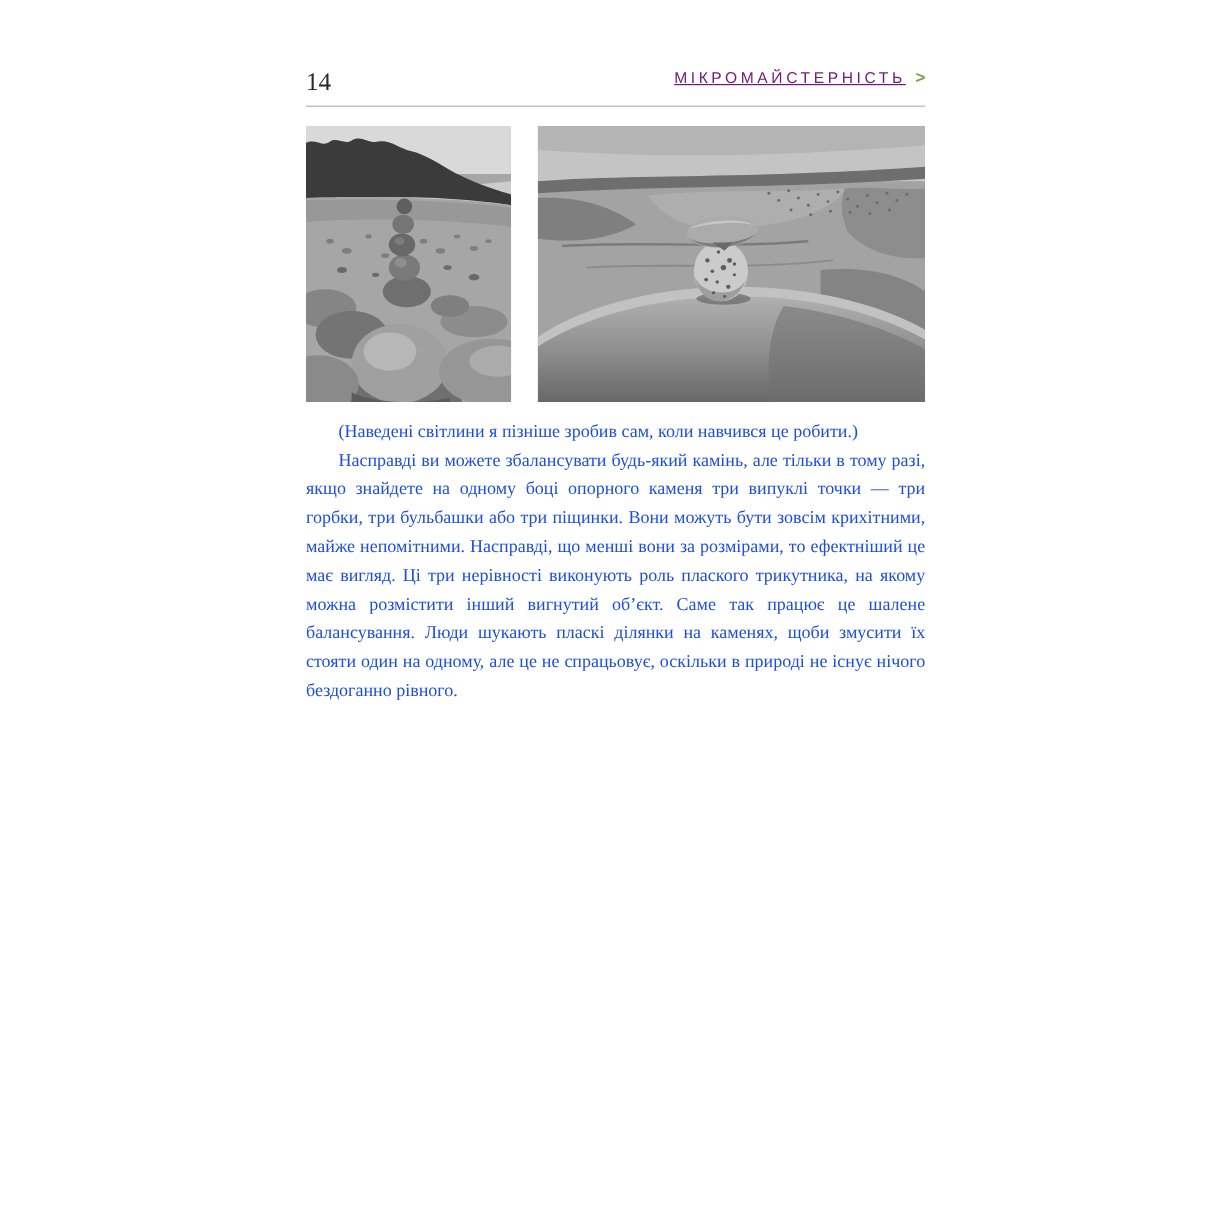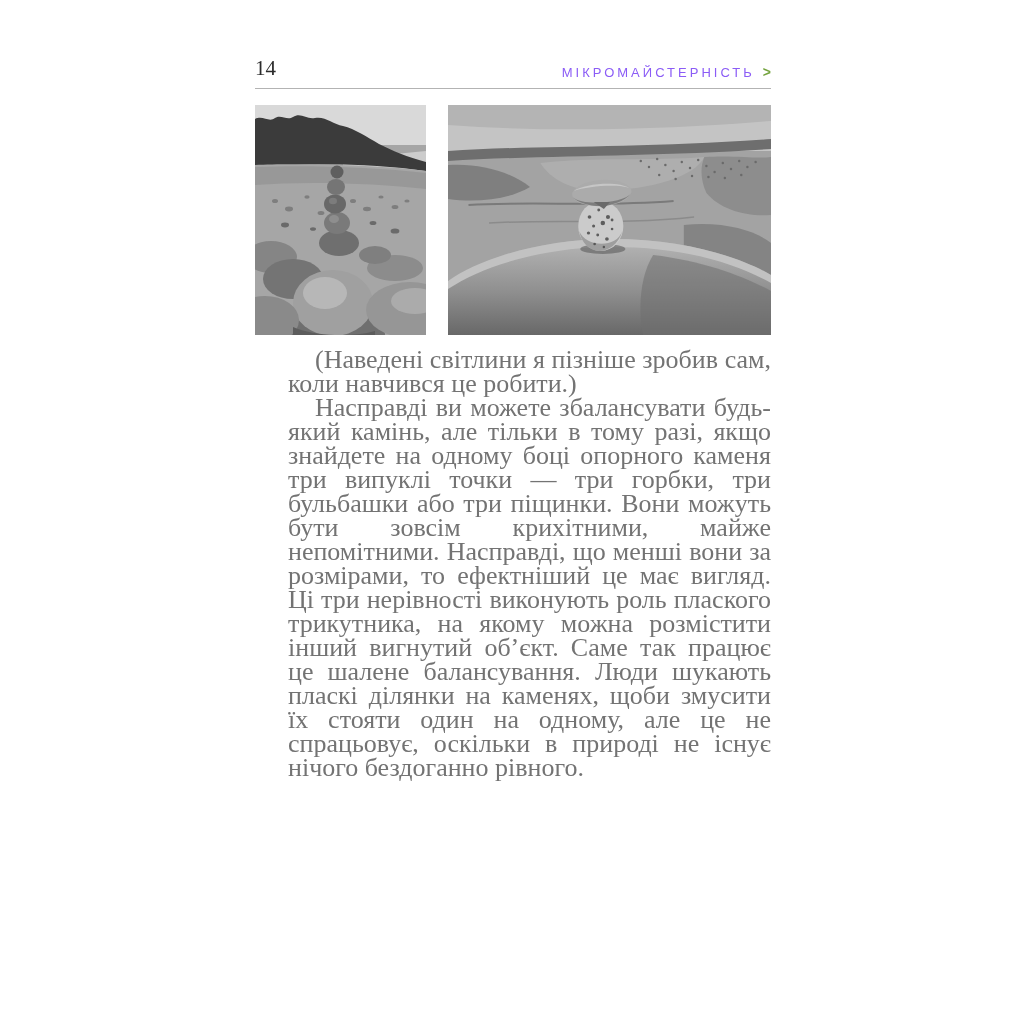--- a/index.html
+++ b/index.html
@@ -11,21 +11,21 @@
     overflow:hidden;
   }
   .content{
     position:absolute;
     left:255px;top:56px;
     width:516px;
   }
   .page-header{
     display:flex;
     justify-content:space-between;
-    align-items:flex-end;
+    align-items:flex-start;
   }
   .page-number{
     font-size:21px;
     color:#2b2b2b;
   }
   .running-head{
     font-family:"Liberation Sans", sans-serif;
     font-size:13px;
     letter-spacing:3px;
     color:#8a9b8d;
@@ -51,41 +51,40 @@
   .photo{
     margin:0;
     height:230px;
     overflow:hidden;
   }
   .photo-left{width:171px;}
   .photo-right{flex:1;}
   .photo svg{display:block;width:100%;height:100%;}
   .body-text{
     margin-top:13px;
-    font-size:26px;
+    font-size:15px;
     line-height:24px;
-    color:#737373;
+    color:#1d4ed8;
     text-align:justify;
-    margin-left:33px;
   }
   .body-text p{
     margin:0;
     text-indent:27px;
   }
 </style>
 </head>
 <body>
 
 <div class="page">
   <div class="content">
 
     <header class="page-header">
       <span class="page-number">14</span>
       <span>
-        <span class="running-head" style="color: #8b5cf6;">МІКРОМАЙСТЕРНІСТЬ</span><span class="chevron" style="color: rgb(116, 163, 62);">&gt;</span>
+        <span class="running-head" style="color: #701a75; text-decoration: underline;">МІКРОМАЙСТЕРНІСТЬ</span><span class="chevron" style="color: rgb(116, 163, 62);">&gt;</span>
       </span>
     </header>
     <hr class="header-rule">
 
     <div class="photos">
 
       <figure class="photo photo-left">
         <svg viewBox="0 0 171 230" preserveAspectRatio="none">
           <rect width="171" height="230" fill="#a6a6a6"></rect>
           <rect width="171" height="40" fill="#d9d9d9"></rect>

